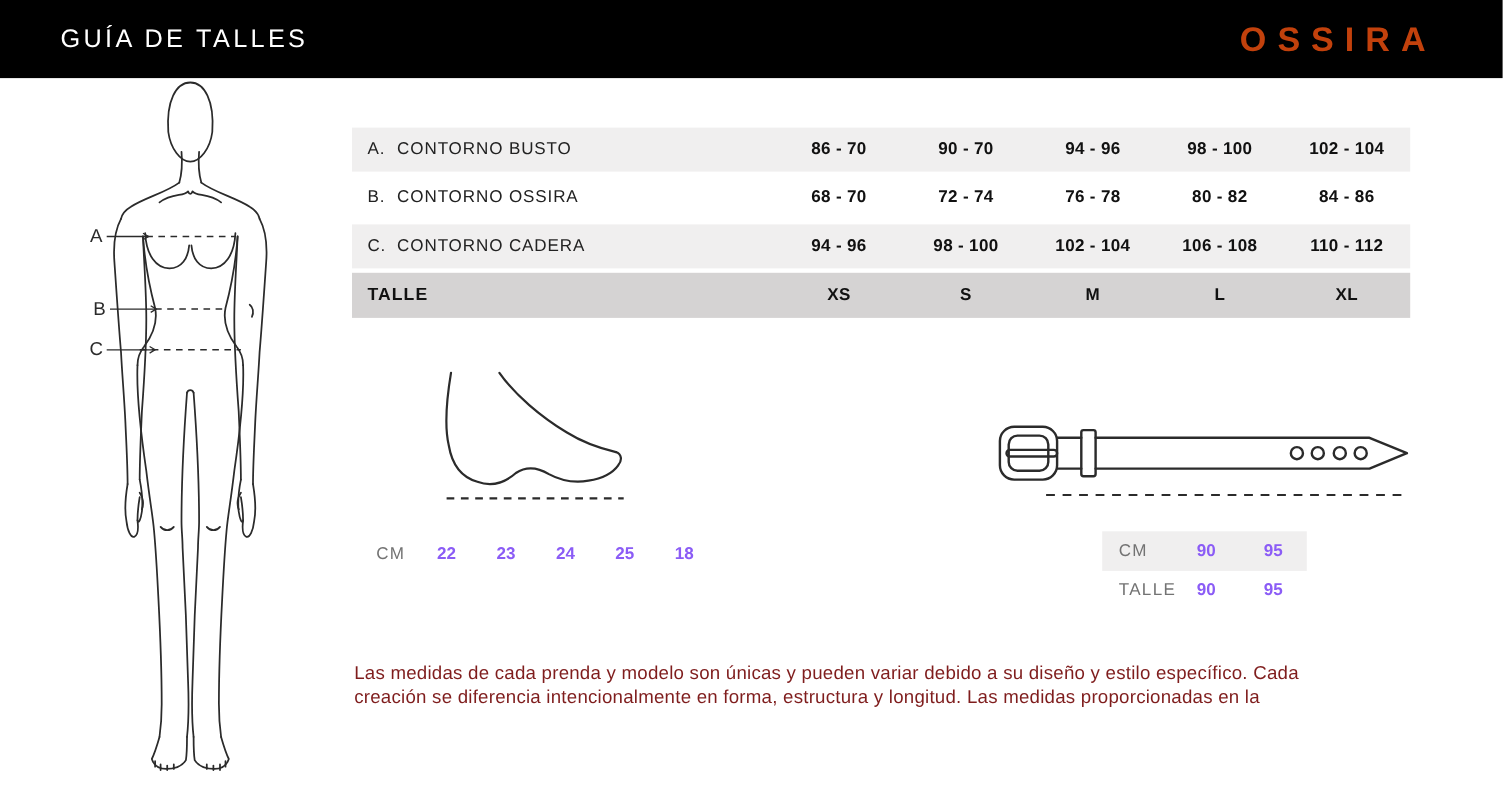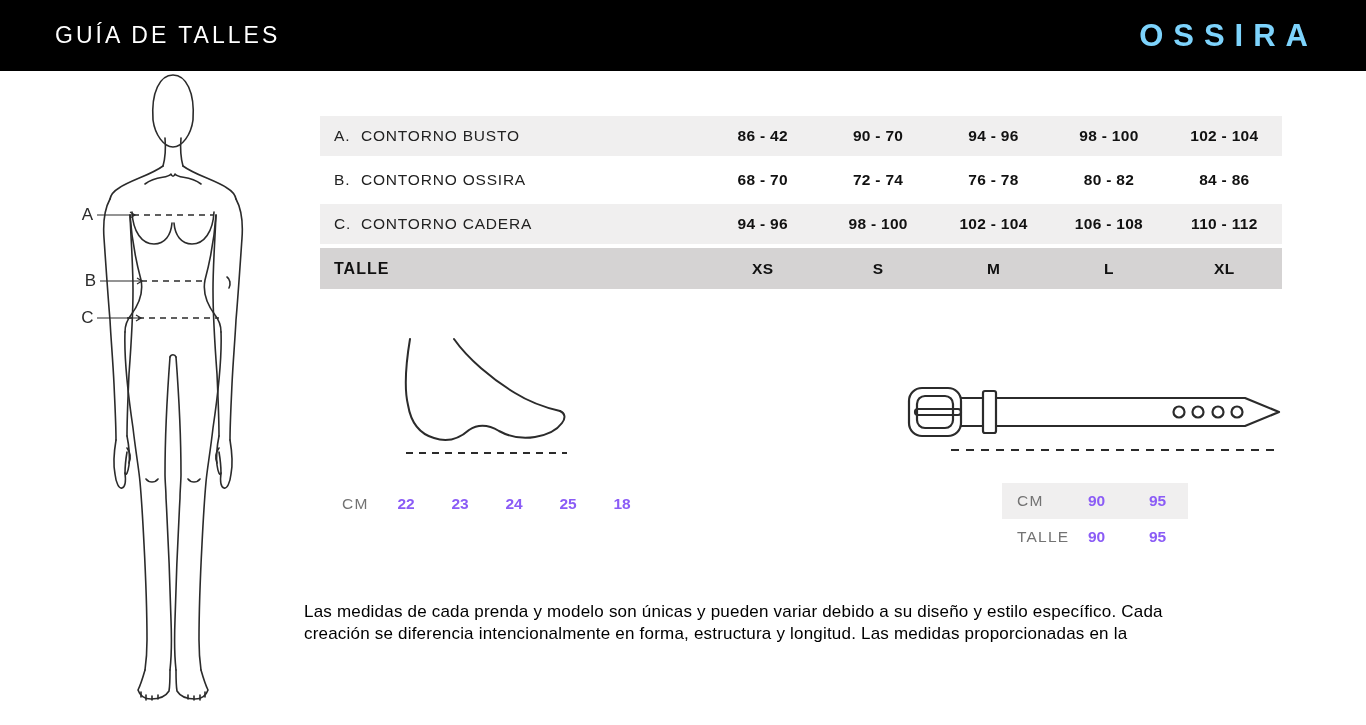--- a/index.html
+++ b/index.html
@@ -4,21 +4,21 @@
 <style>
   html,body{margin:0;padding:0;}
   body{
     width:1366px;height:725px;background:#ffffff;position:relative;overflow:hidden;
     font-family:"Liberation Sans", sans-serif;color:#1d1d1d;
   }
   
   .topbar{position:absolute;left:0;top:0;width:1366px;height:71px;background:#000;
     display:flex;align-items:center;justify-content:space-between;}
   .topbar .title{margin-left:55px;color:#fff;font-size:23px;font-weight:300;letter-spacing:3px;}
-  .topbar .brand{margin-right:48px;color:#7dd3fc;font-size:31px;font-weight:700;letter-spacing:10px;}
+  .topbar .brand{margin-right:60px;color:#c2410c;font-size:31px;font-weight:700;letter-spacing:10px;}
   
   .figure-wrap{position:absolute;left:75px;top:62px;width:195px;height:648px;}
   .fig-label{position:absolute;transform:translate(-50%,-50%);font-size:17px;color:#2b2b2b;letter-spacing:1px;}
   .fig-label.a{left:13px;top:153px;}
   .fig-label.b{left:16px;top:219px;}
   .fig-label.c{left:13px;top:256px;}
   
   .size-table{position:absolute;left:320px;top:116px;width:962px;}
   .srow{display:flex;align-items:center;height:40px;margin-bottom:4px;font-size:15.5px;}
   .srow.shaded{background:#f0efef;}
@@ -37,22 +37,22 @@
   .shoe-table .mlabel{width:57px;padding-left:20px;}
   .shoe-table .mval{width:54px;}
   .belt-table{position:absolute;left:1002px;top:483px;width:186px;}
   .belt-table .mini-row{height:36px;}
   .belt-table .mlabel{width:64px;padding-left:15px;}
   .belt-table .mval{width:61px;}
   
   .shoe-figure{position:absolute;left:396px;top:333px;}
   .belt-figure{position:absolute;left:903px;top:380px;}
   
-  .disclaimer{position:absolute;left:304px;top:601px;font-size:17px;line-height:21.8px;
-    color:#000000;letter-spacing:0.2px;}
+  .disclaimer{position:absolute;left:322px;top:601px;font-size:17px;line-height:21.8px;
+    color:#7f1d1d;letter-spacing:0.2px;}
   .disclaimer div{white-space:nowrap;}
 </style>
 </head>
 <body>
 
 <div class="stage">
 
   <header class="topbar">
     <div class="title">GUÍA DE TALLES</div>
     <div class="brand">OSSIRA</div>
@@ -121,21 +121,21 @@
     <span class="fig-label b">B</span>
     <span class="fig-label c">C</span>
   </div>
 
   <section class="size-table">
     <div class="srow shaded">
       <div class="rlabel">
         <span class="pfx">A.</span>
         <span>CONTORNO BUSTO</span>
       </div>
-      <span class="val">86 - 42</span>
+      <span class="val">86 - 70</span>
       <span class="val">90 - 70</span>
       <span class="val">94 - 96</span>
       <span class="val">98 - 100</span>
       <span class="val">102 - 104</span>
     </div>
     <div class="srow">
       <div class="rlabel">
         <span class="pfx">B.</span>
         <span>CONTORNO OSSIRA</span>
       </div>

